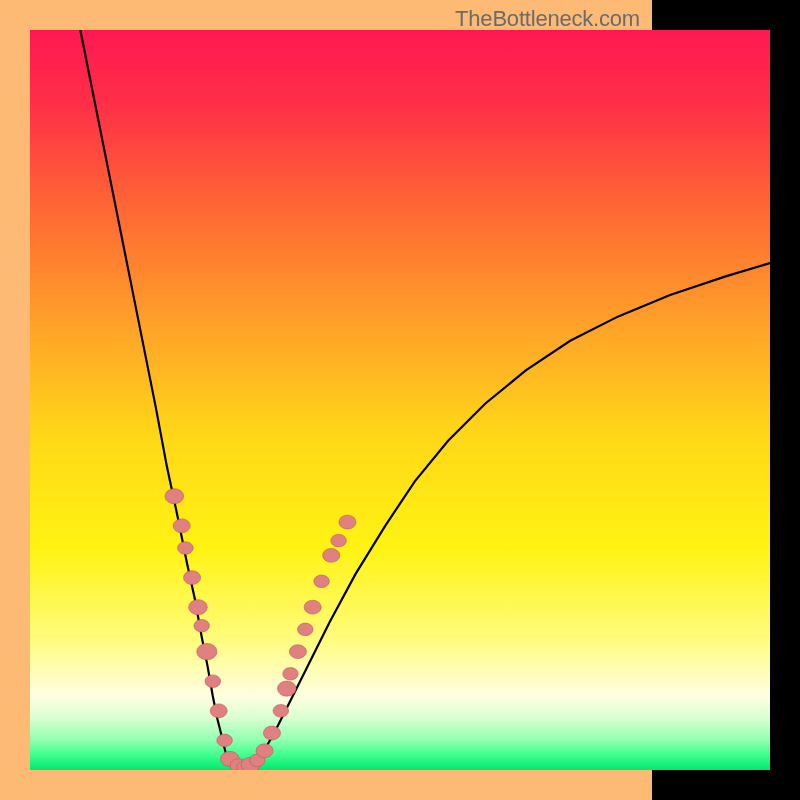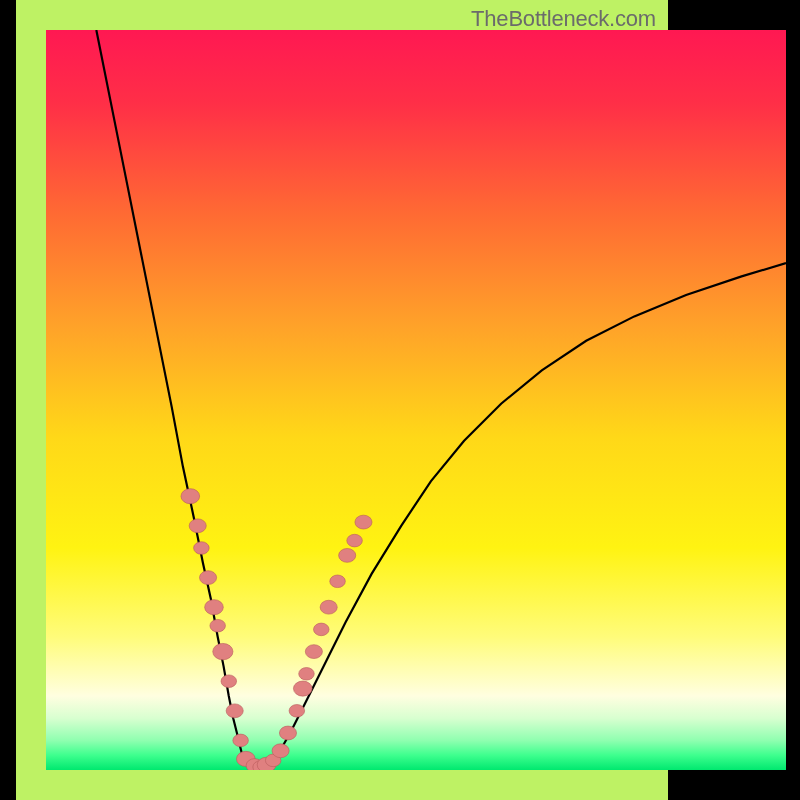--- a/index.html
+++ b/index.html
@@ -6,24 +6,24 @@
     margin: 0;
     padding: 0;
     width: 800px;
     height: 800px;
     overflow: hidden;
     background: #000;
     font-family: Arial, Helvetica, sans-serif;
   }
   .frame {
     position: absolute;
-    left: 16px; top: 0;
+    left: 0; top: 0;
     width: 652px;
     height: 800px;
-    background: #bef264;
+    background: #fdba74;
   }
   .plot {
     position: absolute;
     left: 30px;
     top: 30px;
     width: 740px;
     height: 740px;
     overflow: hidden;
   }
   .gradient {

